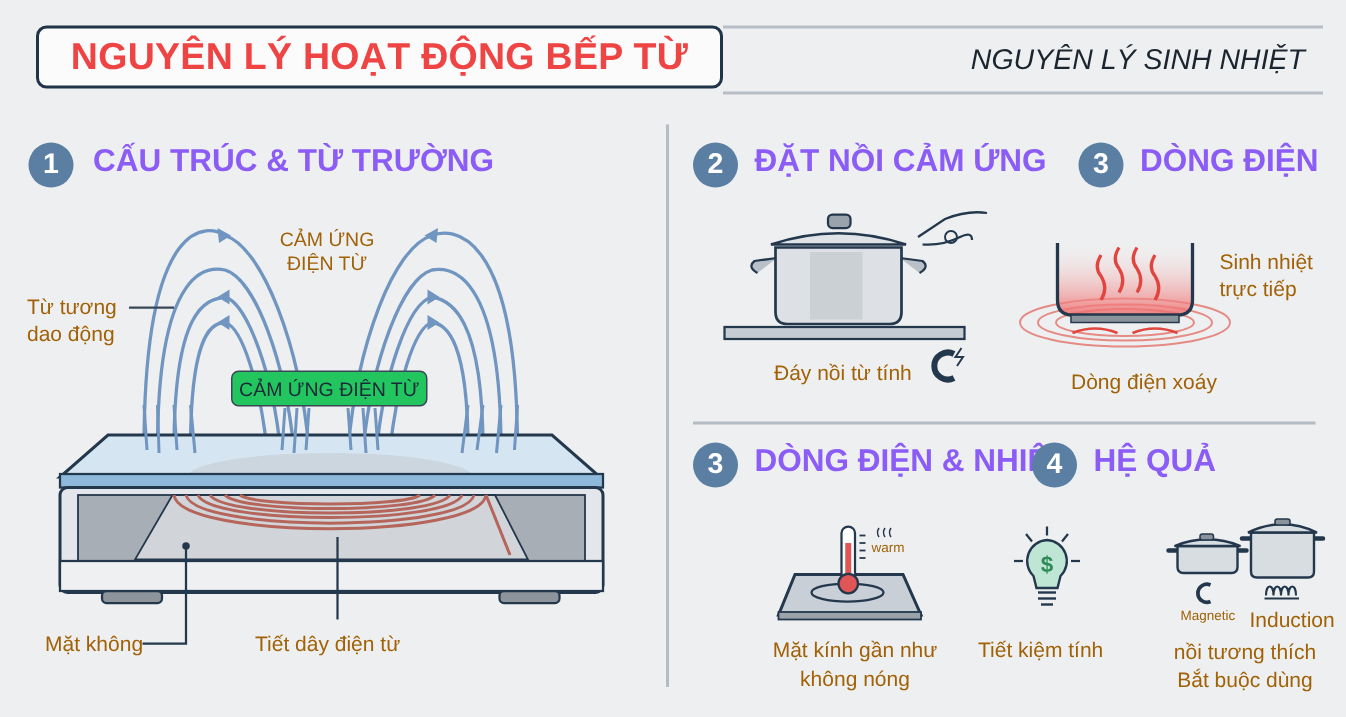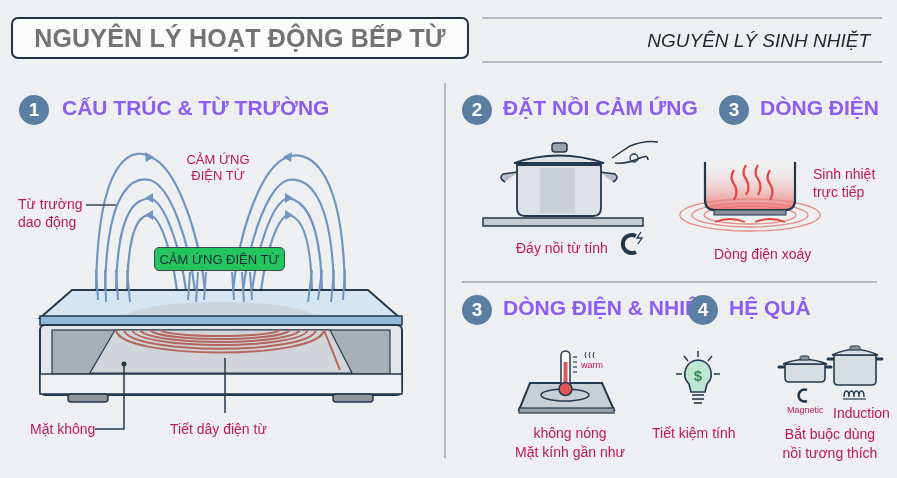--- a/index.html
+++ b/index.html
@@ -5,35 +5,35 @@
   html, body { margin: 0; padding: 0; }
   body {
     width: 897px; height: 478px; overflow: hidden;
     background: #eeeff0;
     font-family: "Liberation Sans", "DejaVu Sans", sans-serif;
     color: #1b2a3a;
     position: relative;
   }
   .abs { position: absolute; }
   .title-box {
-    left: 11px; top: 17px; width: 458px; height: 42px;
+    left: 24px; top: 17px; width: 458px; height: 42px;
     border: 2px solid #1f3349; border-radius: 7px; background: #fbfbfc;
     box-sizing: border-box;
     display: flex; align-items: center; justify-content: center;
-    font-weight: 700; font-size: 25px; letter-spacing: 0.2px; color: #737373;
+    font-weight: 700; font-size: 25px; letter-spacing: 0.2px; color: #ef4444;
   }
   .sub-rule { left: 482px; width: 400px; height: 2px; background: #b8bec7; }
   .subtitle { left: 600px; top: 30px; width: 270px; text-align: right; font-size: 19px; color: #1b2530; font-style: italic; }
   .badge {
     width: 30px; height: 30px; border-radius: 50%;
     background: #5a7fa3; color: #fff; font-weight: 700; font-size: 19px;
     display: flex; align-items: center; justify-content: center;
   }
   .sec-title { font-weight: 700; font-size: 21px; color: #8b5cf6; white-space: nowrap; }
-  .label { font-size: 14px; color: #be185d; white-space: nowrap; }
+  .label { font-size: 14px; color: #a16207; white-space: nowrap; }
   .center { text-align: center; }
   .vline { left: 444px; top: 83px; width: 2px; height: 375px; background: #b5bbc3; }
   .hline { left: 462px; top: 281px; width: 415px; height: 2px; background: #b5bbc3; }
   .tag-box {
     left: 154px; top: 247px; width: 131px; height: 24px;
     border: 1.5px solid #3a4756; border-radius: 5px; background: #22c55e;
     box-sizing: border-box; font-size: 13px; display: flex; align-items: center; justify-content: center;
   }
   svg { position: absolute; overflow: visible; }
 </style>
@@ -73,21 +73,21 @@
     <polygon points="293,215 285,210 285,220"></polygon>
   </g>
   <line x1="86" y1="205" x2="116" y2="205" stroke="#3a4756" stroke-width="1.5"></line>
 </svg>
 
 <div class="abs label center" style="left:183px;top:152px;width:70px;font-size:13px;line-height:16px">
   <div>CẢM ỨNG</div>
   <div>ĐIỆN TỪ</div>
 </div>
 <div class="abs label" style="left:18px;top:195px;line-height:18px">
-  <div>Từ trường</div>
+  <div>Từ tương</div>
   <div>dao động</div>
 </div>
 <div class="abs tag-box">CẢM ỨNG ĐIỆN TỪ</div>
 
 <svg style="left:0;top:0" width="440" height="478">
 
   <polygon points="72,290 368,290 400,318 40,318" fill="#d5e6f2" stroke="#24384d" stroke-width="2"></polygon>
   <ellipse cx="220" cy="318" rx="95" ry="16" fill="#c8cfd6" opacity="0.7"></ellipse>
   <rect x="40" y="316" width="362" height="9" fill="#8fb9da" stroke="#24384d" stroke-width="1.5"></rect>
 
@@ -200,22 +200,22 @@
       <line x1="573" y1="372" x2="577" y2="372"></line>
     </g>
   <g fill="none" stroke="#24384d" stroke-width="1">
       <path d="M586 352 q-2 3 0 6"></path>
       <path d="M590 352 q-2 3 0 6"></path>
       <path d="M594 352 q-2 3 0 6"></path>
     </g>
 </svg>
 <div class="abs label" style="left:581px;top:360px;font-size:9px">warm</div>
 <div class="abs label center" style="left:510px;top:424px;width:120px;line-height:19px">
+  <div>Mặt kính gần như</div>
   <div>không nóng</div>
-  <div>Mặt kính gần như</div>
 </div>
 
 <div class="abs badge" style="left:688px;top:295px">4</div>
 <div class="abs sec-title" style="left:729px;top:296px">HỆ QUẢ</div>
 <svg style="left:0;top:0" width="897" height="478">
   <g stroke="#24384d" stroke-width="1.5">
     <line x1="698" y1="351" x2="698" y2="357"></line>
       <line x1="684" y1="356" x2="688" y2="361"></line>
       <line x1="712" y1="356" x2="708" y2="361"></line>
     <line x1="676" y1="374" x2="682" y2="374"></line>
@@ -244,15 +244,15 @@
   <rect x="850" y="346" width="10" height="4" rx="1.5" fill="#8a929b" stroke="#24384d" stroke-width="1"></rect>
 
   <path d="M807 390 A6 6 0 1 0 807 401" fill="none" stroke="#24384d" stroke-width="2.5"></path>
 
   <path d="M844 397 c0 -8 5 -8 5 0 c0 -8 5 -8 5 0 c0 -8 5 -8 5 0 c0 -8 5 -8 5 0" fill="none" stroke="#24384d" stroke-width="1.4"></path>
   <line x1="843" y1="399" x2="866" y2="399" stroke="#24384d" stroke-width="1.2"></line>
 </svg>
 <div class="abs label" style="left:787px;top:405px;font-size:9px">Magnetic</div>
 <div class="abs label" style="left:833px;top:405px;font-size:14px">Induction</div>
 <div class="abs label center" style="left:775px;top:425px;width:110px;line-height:19px">
+  <div>nồi tương thích</div>
   <div>Bắt buộc dùng</div>
-  <div>nồi tương thích</div>
 </div>
 
 </body></html>

